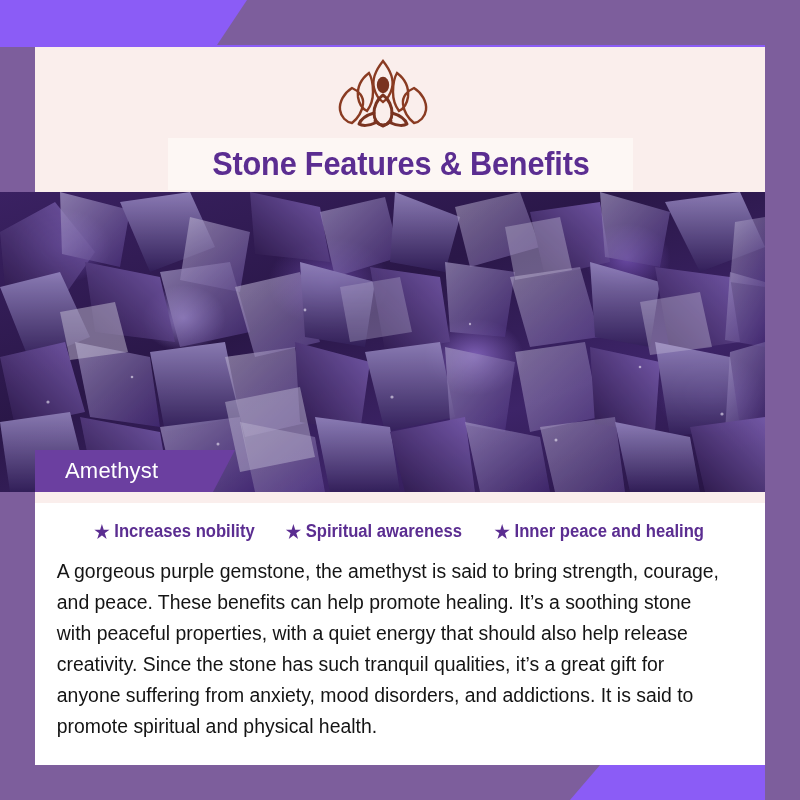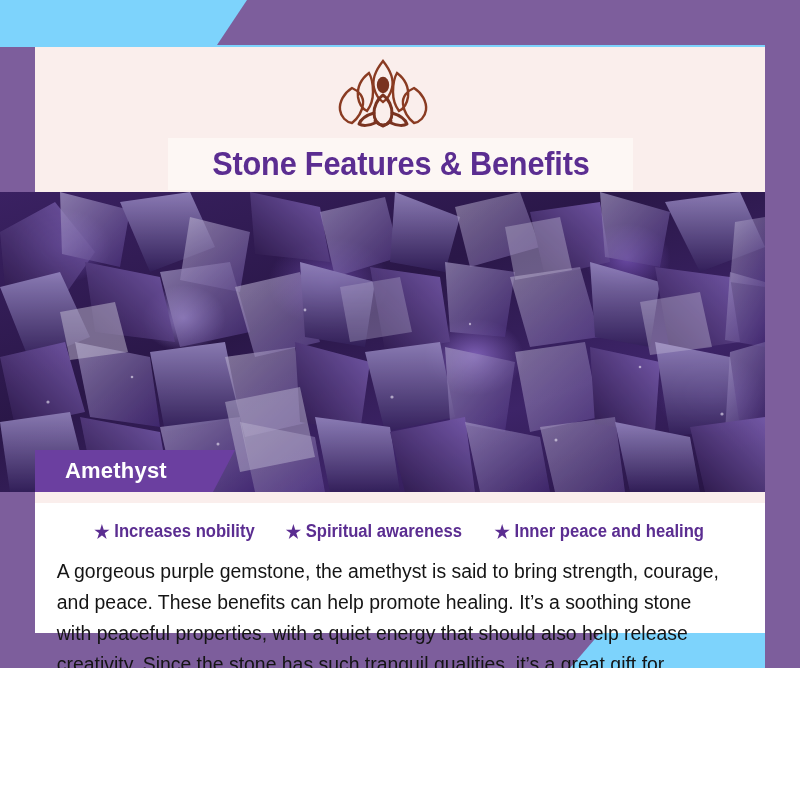--- a/index.html
+++ b/index.html
@@ -7,22 +7,22 @@
 
   html, body {
     width:800px; height:800px;
     font-family:"Liberation Sans", sans-serif;
     background:#ffffff;
     overflow:hidden;
   }
 
   #page {
     position:relative;
-    width:800px; height:668px;
-    background:#7dd3fc;
+    width:800px; height:800px;
+    background:#8b5cf6;
     overflow:hidden;
   }
 
   
   .band { position:absolute; background:#7d5e9c; }
 
   .band-top {
     top:0; left:217px; right:0; height:45px;
     -webkit-clip-path: polygon(30px 0, 100% 0, 100% 100%, 0 100%);
     clip-path: polygon(30px 0, 100% 0, 100% 100%, 0 100%);
@@ -98,21 +98,21 @@
     position:absolute;
     top:450px; left:35px; width:200px; height:42px;
     background:#6b3fa0;
     -webkit-clip-path: polygon(0 0, 100% 0, calc(100% - 22px) 100%, 0 100%);
     clip-path: polygon(0 0, 100% 0, calc(100% - 22px) 100%, 0 100%);
     display:flex; align-items:center;
   }
   .stone-label span {
     color:#ffffff;
     font-size:22px;
-    font-weight:bold;
+    font-weight:normal;
     padding-left:30px;
     letter-spacing:.2px;
   }
 
   
   .card {
     position:absolute;
     top:503px; left:35px; right:35px; bottom:35px;
     background:#ffffff;
     padding:18px 16px 0 16px;

